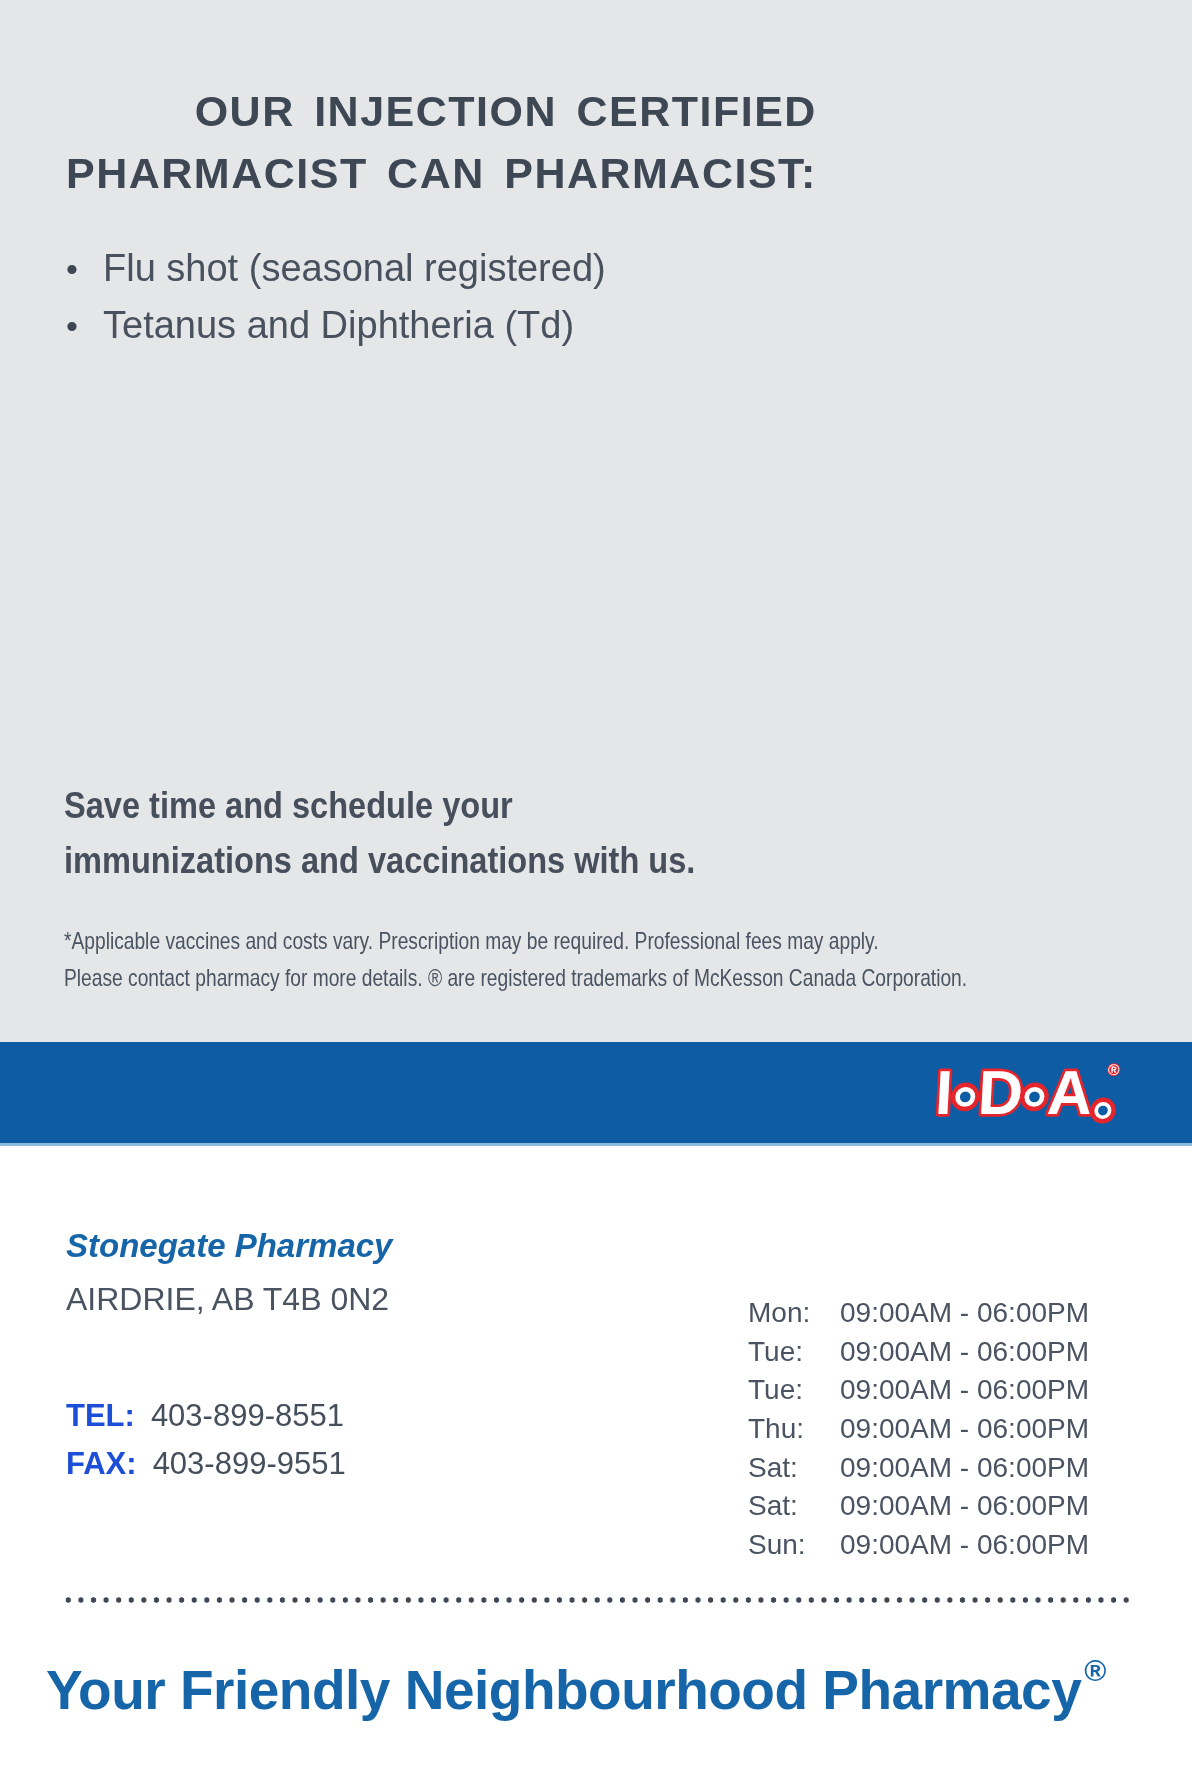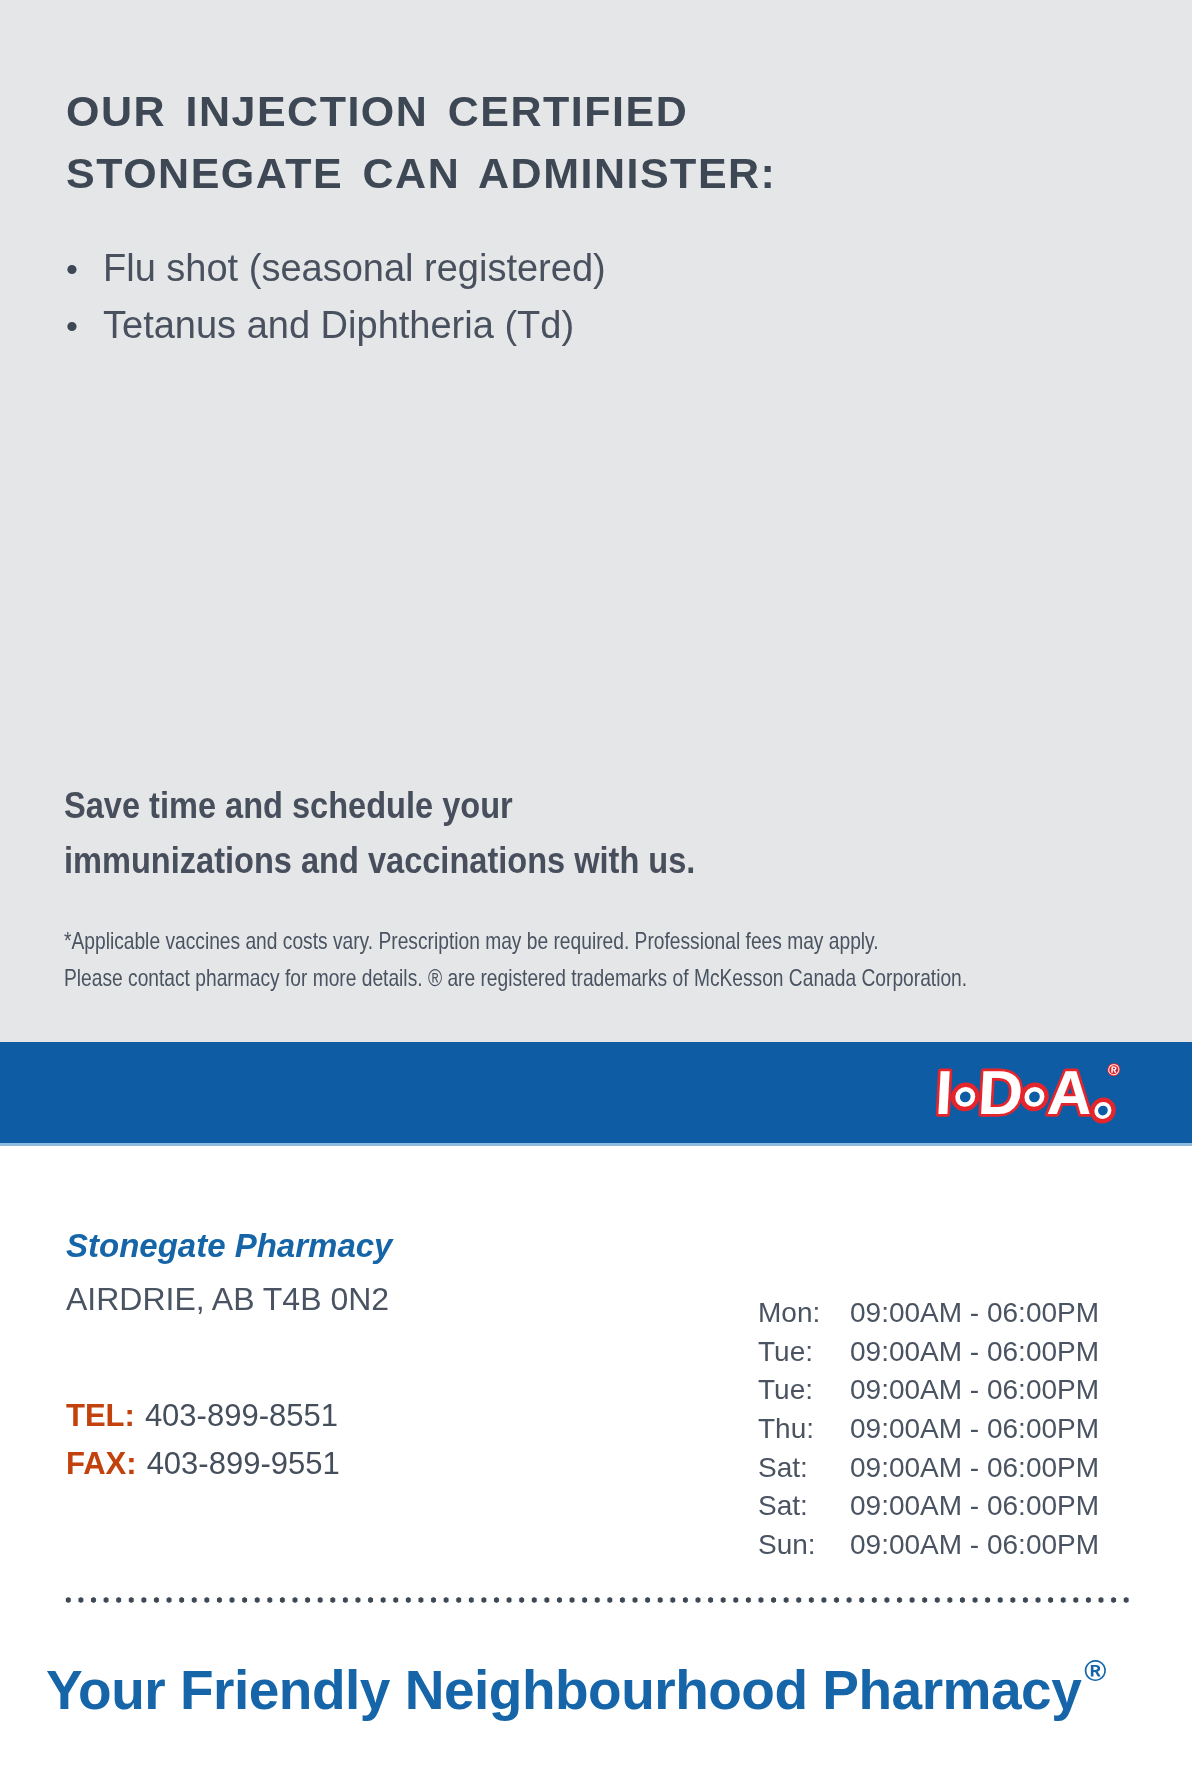--- a/index.html
+++ b/index.html
@@ -14,20 +14,21 @@
   
   .gray-panel{
     position:absolute;left:0;top:0;width:1192px;height:1042px;
     background:#E5E6E8;
   }
   .heading{
     position:absolute;left:66px;top:80px;margin:0;
     font-size:43px;line-height:62px;font-weight:700;
     letter-spacing:1.5px;word-spacing:6px;
     color:#3E4855;
+    text-align:right;
   }
   .heading span{display:block;}
   .bullets{
     position:absolute;left:66px;top:240px;margin:0;padding:0;list-style:none;
   }
   .bullet-row{
     display:flex;align-items:baseline;
     font-size:38px;line-height:56px;color:#49515F;
   }
   .bullet-row .dot{
@@ -64,27 +65,27 @@
   }
   .address{
     position:absolute;left:66px;top:1276px;
     font-size:32px;line-height:46px;color:#4A5361;
   }
   .address span{display:block;}
   .phone-line{
     position:absolute;left:66px;
     font-size:31px;color:#454E5B;
   }
-  .phone-line .lbl{font-weight:700;color:#c2410c;margin-right:10px;}
+  .phone-line .lbl{font-weight:700;color:#1d4ed8;margin-right:16px;}
   .tel-line{top:1398px;}
   .fax-line{top:1446px;}
 
   .hours{
     position:absolute;left:748px;top:1294px;
-    font-size:28px;color:#4A5361;margin-left:10px;
+    font-size:28px;color:#4A5361;
   }
   .hrow{display:flex;align-items:center;height:38.6px;}
   .hrow .day{width:92px;}
   .hrow .time{white-space:nowrap;}
 
   .dotline{
     position:absolute;left:62px;top:1597px;width:1070px;height:6px;
     background-image:radial-gradient(circle closest-side,#3E4855 2.4px,transparent 3px);
     background-size:12.6px 6px;background-repeat:repeat-x;
   }
@@ -99,21 +100,21 @@
   }
 </style>
 </head>
 <body>
 
 <div class="page">
 
   <section class="gray-panel">
     <h1 class="heading">
       <span>OUR INJECTION CERTIFIED</span>
-      <span>STONEGATE CAN ADMINISTER:</span>
+      <span>PHARMACIST CAN PHARMACIST:</span>
     </h1>
 
     <ul class="bullets">
       <li class="bullet-row">
         <span class="dot">•</span>
         <span>Flu shot (seasonal registered)</span>
       </li>
       <li class="bullet-row">
         <span class="dot">•</span>
         <span>Tetanus and Diphtheria (Td)</span>

